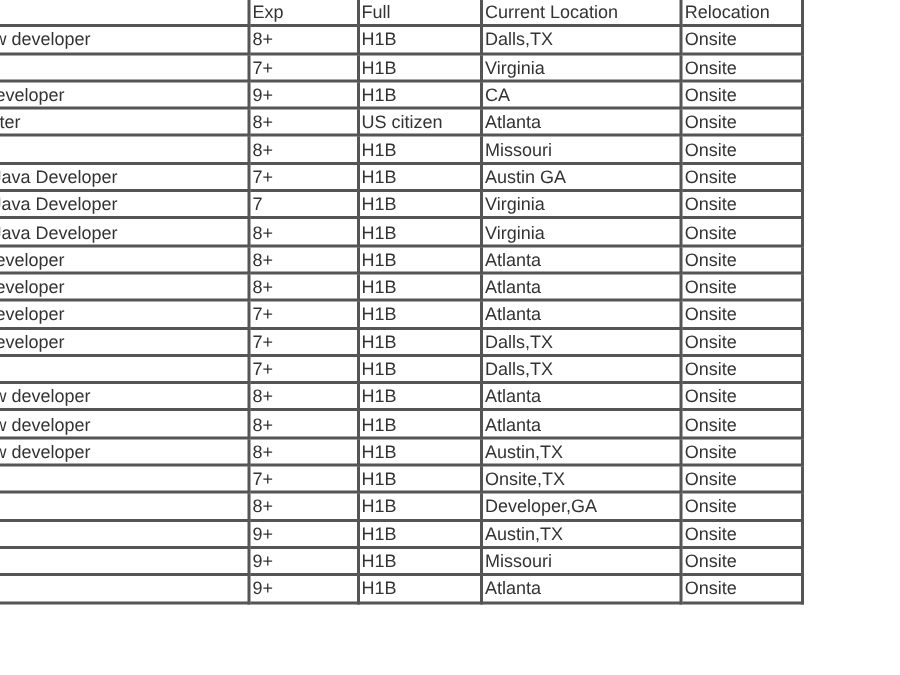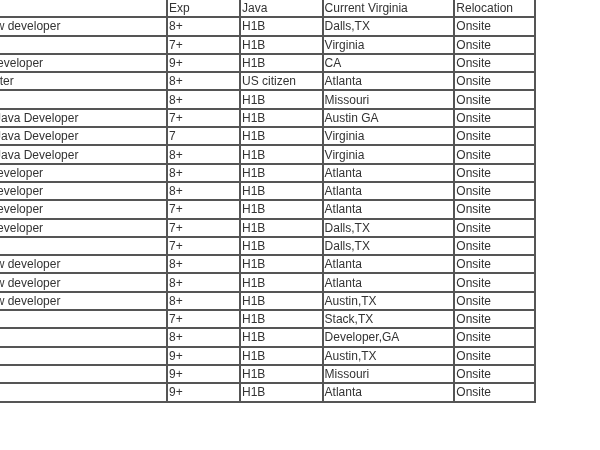--- a/index.html
+++ b/index.html
@@ -39,22 +39,22 @@
       <col class="c-tech">
         <col class="c-exp">
         <col class="c-visa">
         <col class="c-loc">
         <col class="c-rel">
     </colgroup>
     <thead>
       <tr>
         <th>Technology</th>
         <th>Exp</th>
-        <th>Java</th>
-        <th>Current Virginia</th>
+        <th>Full</th>
+        <th>Current Location</th>
         <th>Relocation</th>
       </tr>
     </thead>
     <tbody id="rows">
         <tr>
           <td>Service now developer</td>
           <td>8+</td>
           <td>H1B</td>
           <td>Dalls,TX</td>
           <td>Onsite</td>
@@ -161,21 +161,21 @@
           <td>Service now developer</td>
           <td>8+</td>
           <td>H1B</td>
           <td>Austin,TX</td>
           <td>Onsite</td>
         </tr>
         <tr>
           <td>Power BI</td>
           <td>7+</td>
           <td>H1B</td>
-          <td>Stack,TX</td>
+          <td>Onsite,TX</td>
           <td>Onsite</td>
         </tr>
         <tr>
           <td>Power BI</td>
           <td>8+</td>
           <td>H1B</td>
           <td>Developer,GA</td>
           <td>Onsite</td>
         </tr>
         <tr>

